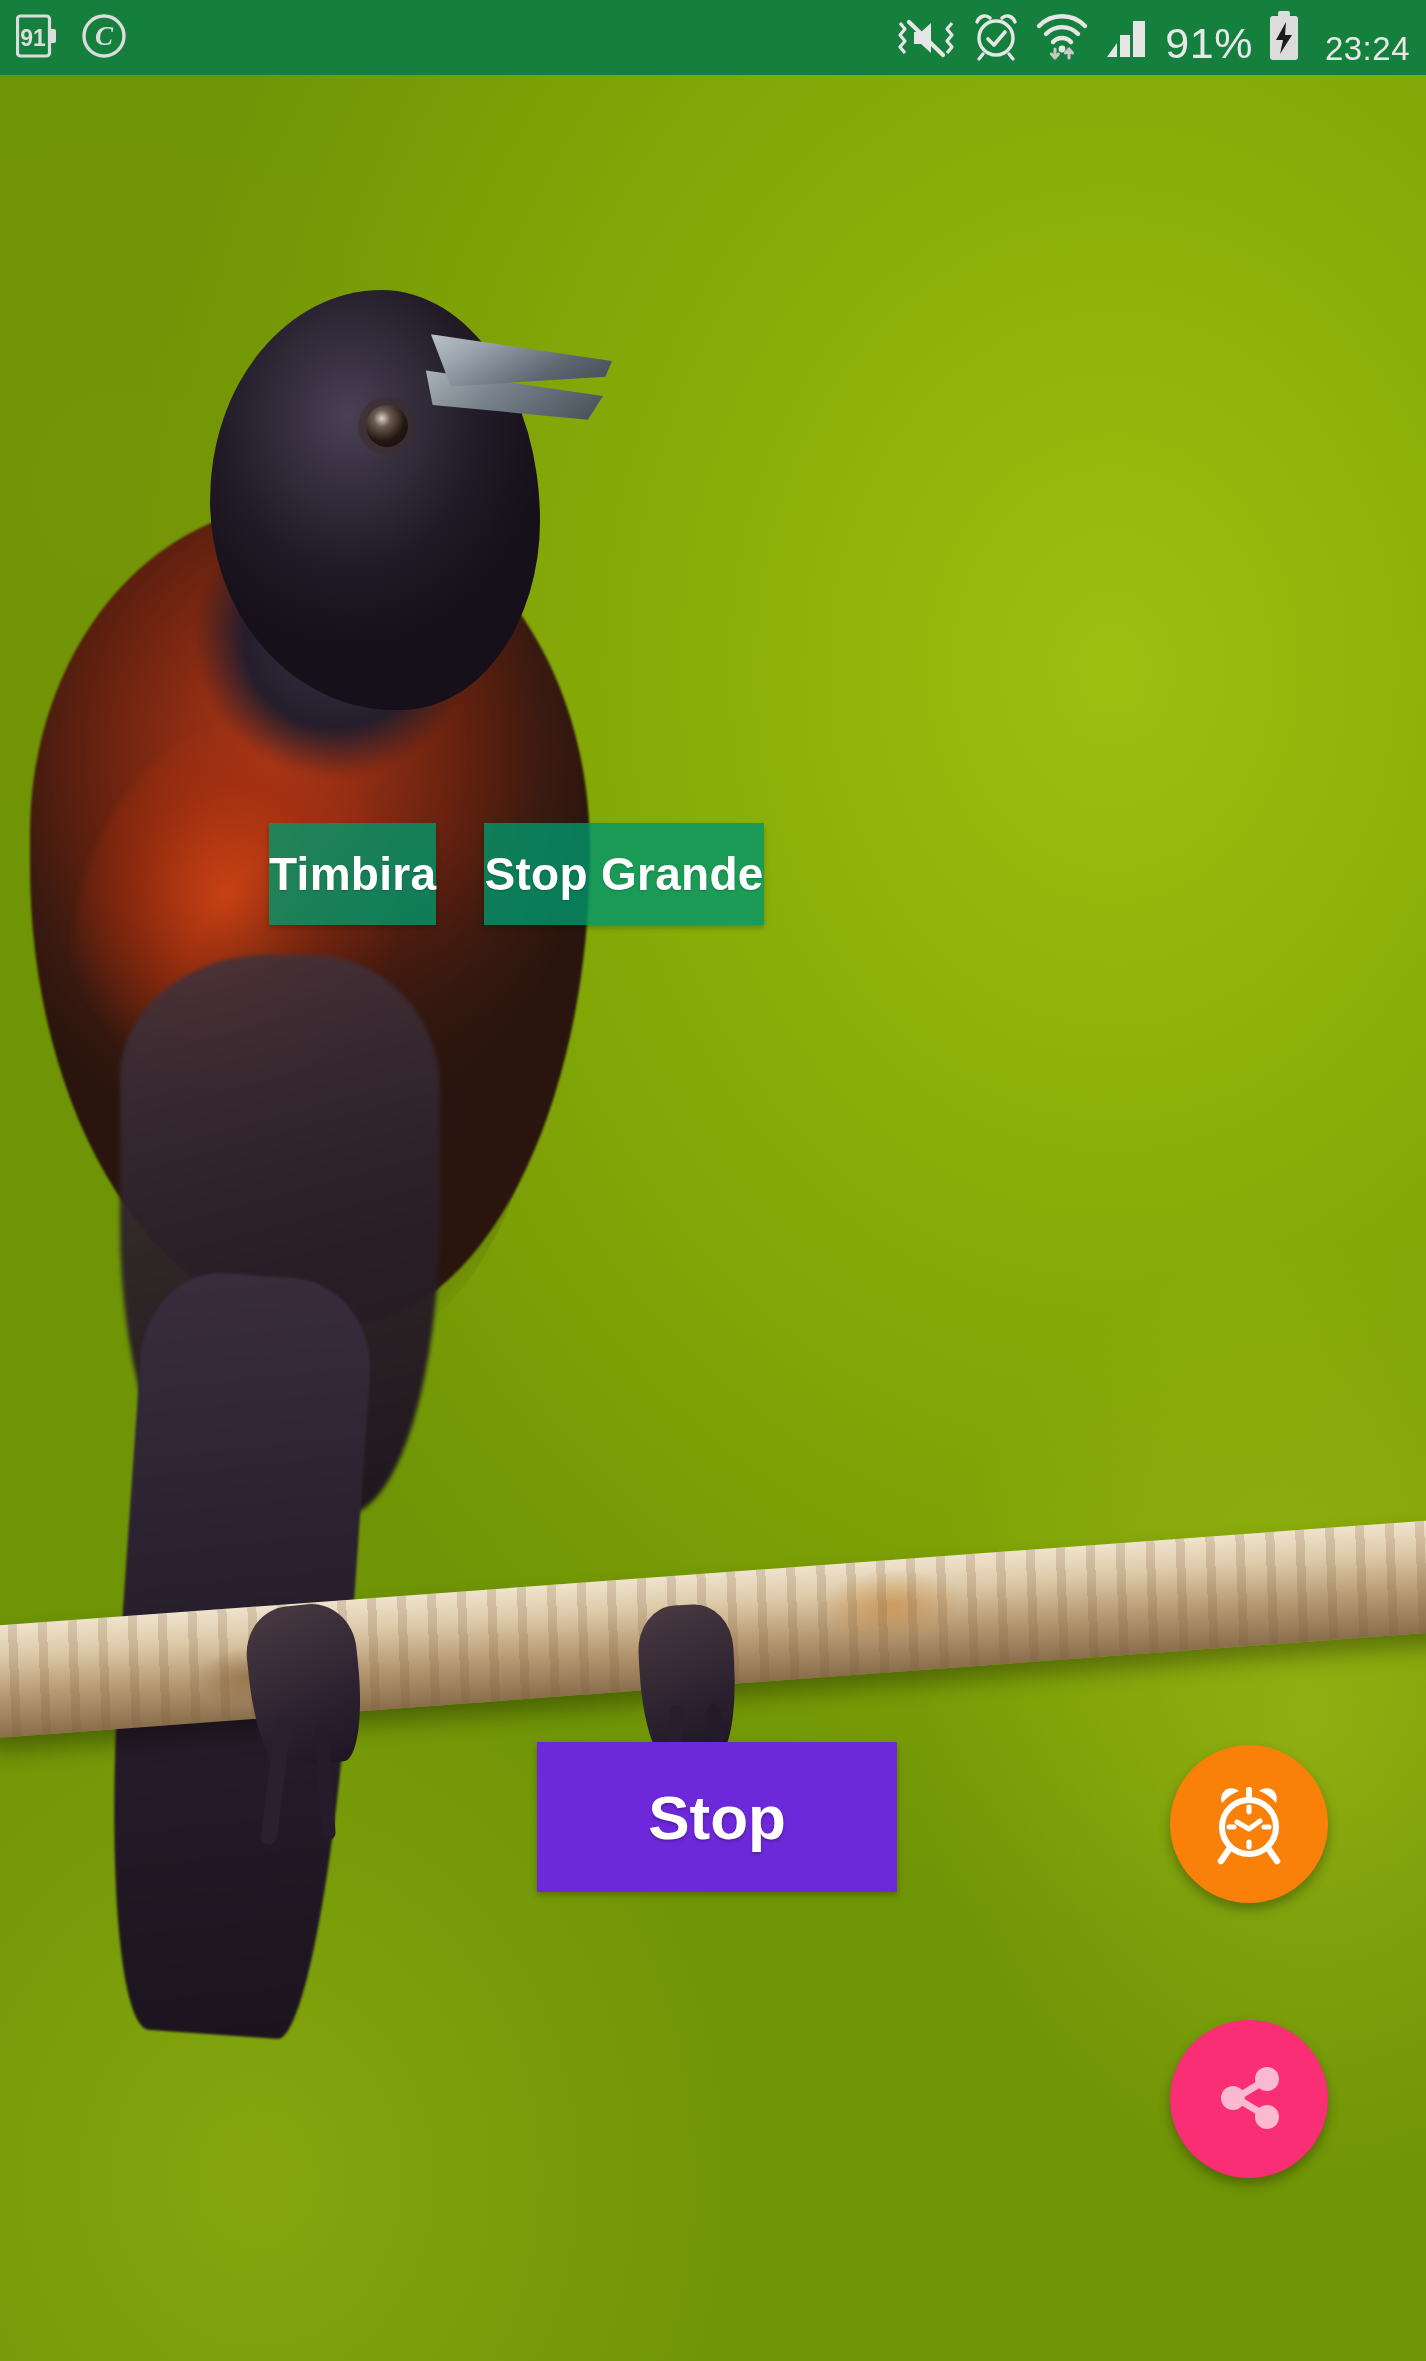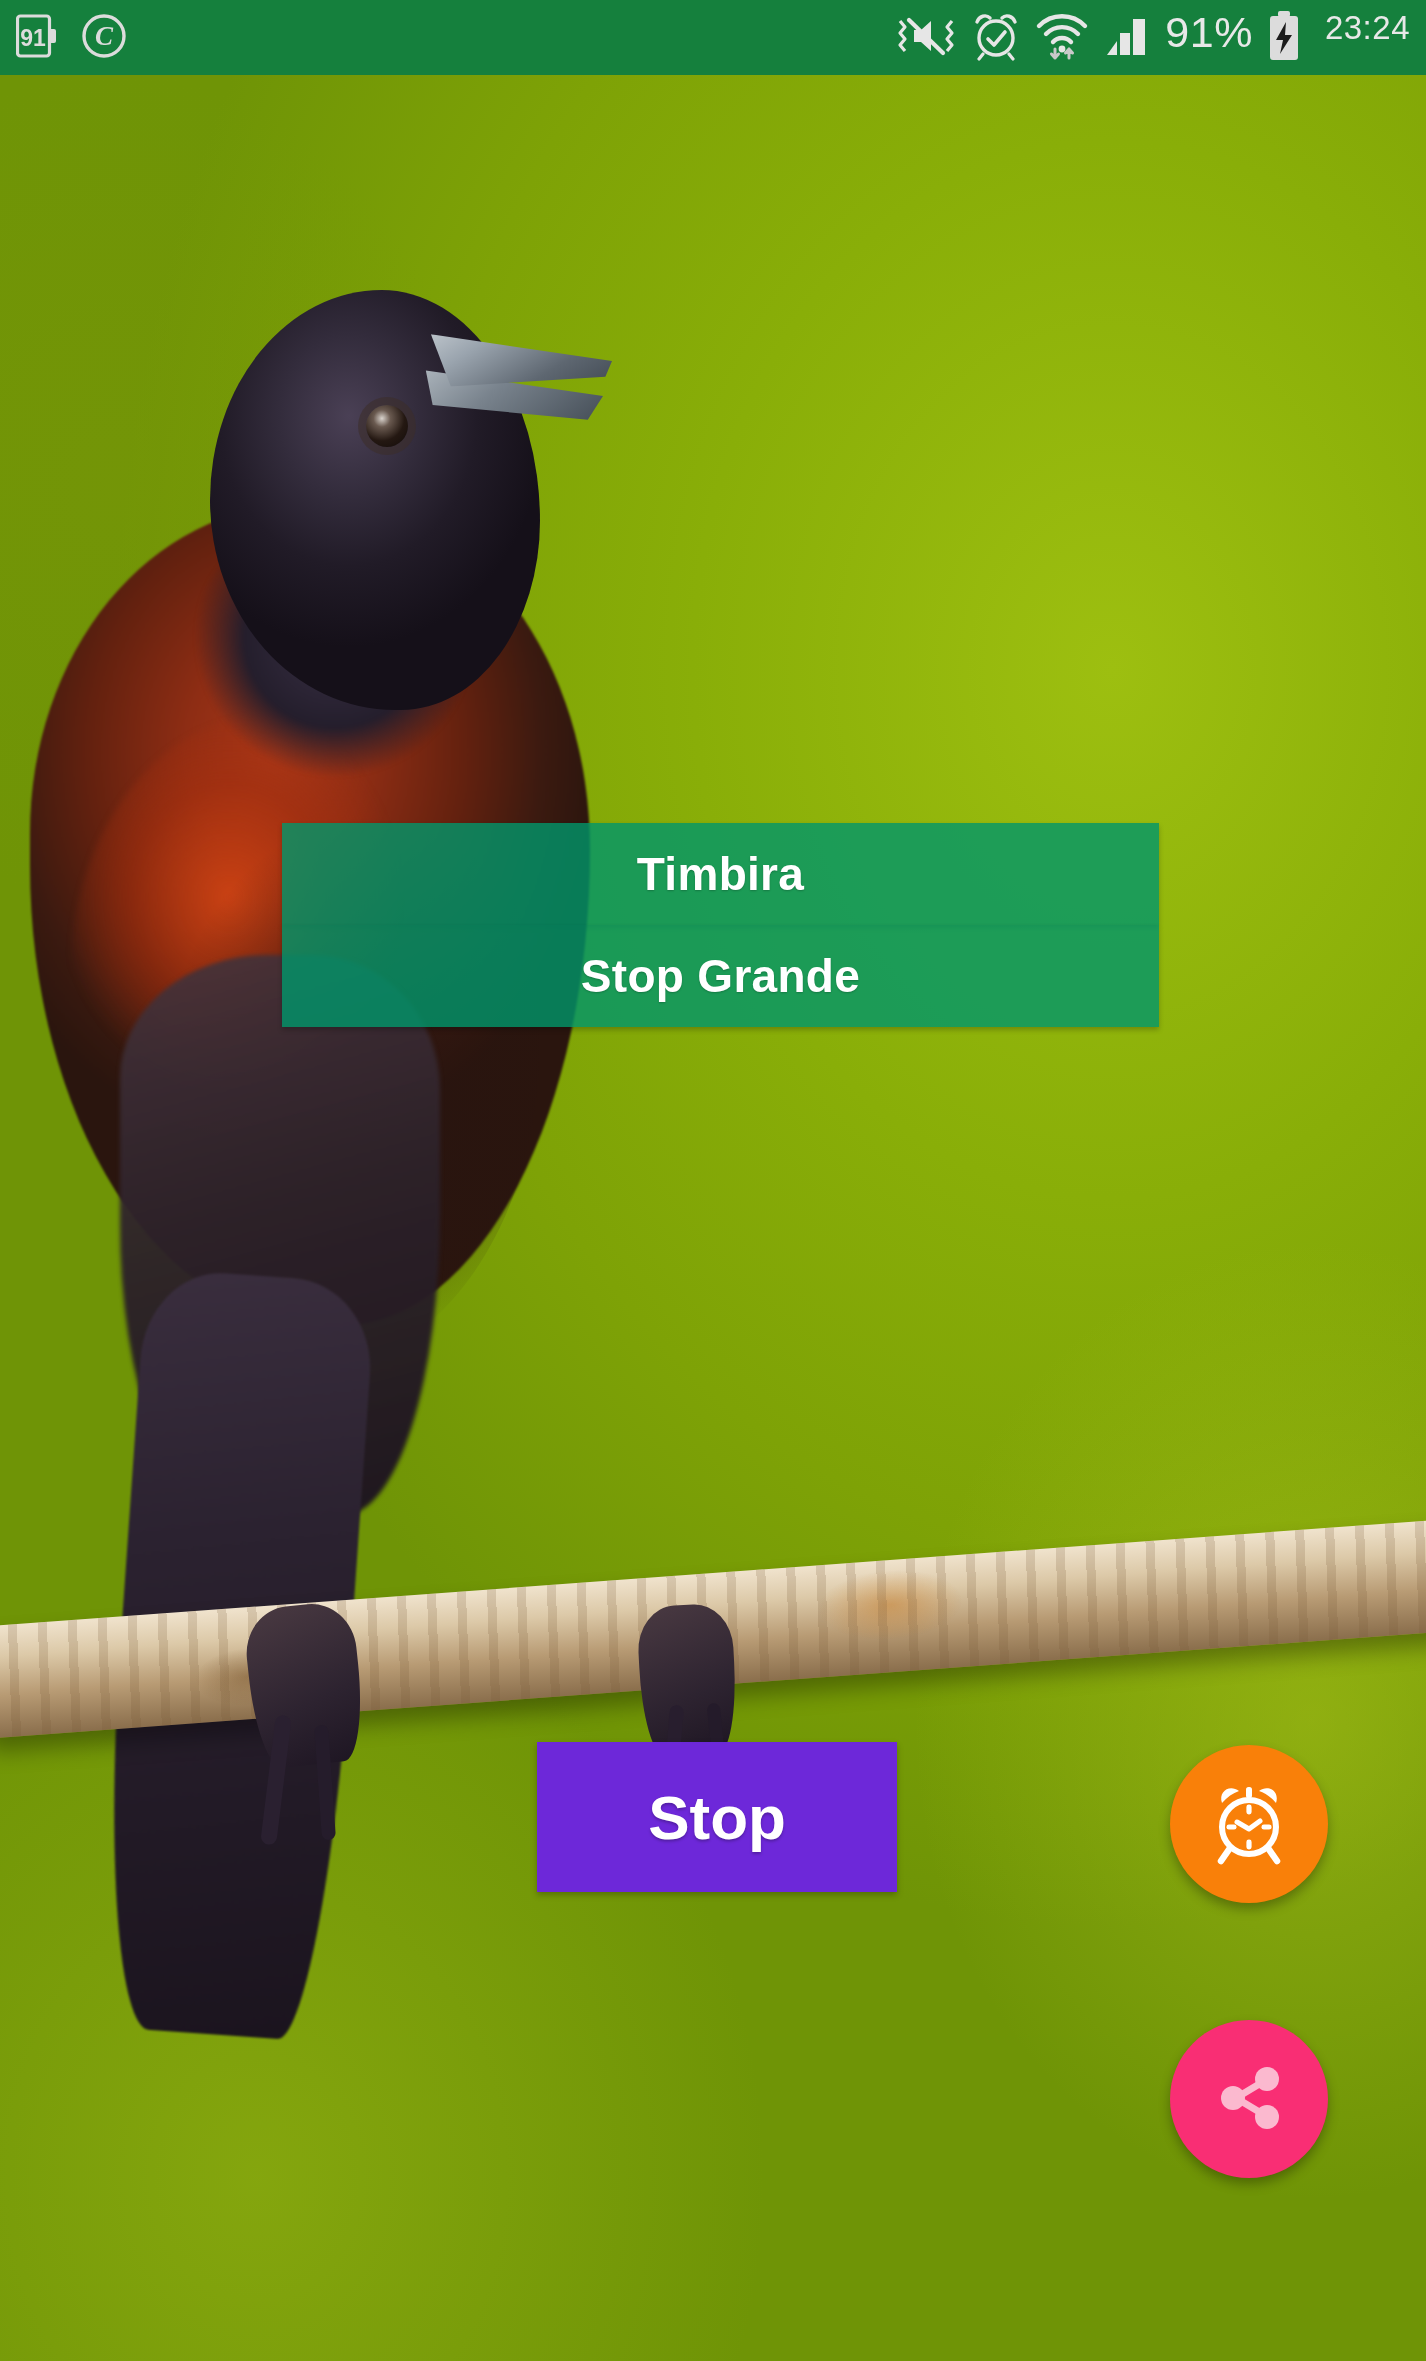--- a/index.html
+++ b/index.html
@@ -14,21 +14,21 @@
   
   #status-bar{
     position:absolute; left:0; top:0;
     width:1426px; height:75px;
     background:#15803d;
     display:flex; align-items:center;
     padding:0 16px;
     z-index:60;
   }
   .sb-left{ display:flex; align-items:center; gap:22px; }
-  .sb-right{ margin-left:auto; display:flex; align-items:flex-start; gap:14px; }
+  .sb-right{ margin-left:auto; display:flex; align-items:flex-end; gap:14px; }
 
   .ic{ display:block; }
   .sb-text{
     color:#e8e8e8;
     font-size:43px;
     font-weight:400;
     letter-spacing:0.5px;
     line-height:1;
     font-family:"Liberation Sans", sans-serif;
   }
@@ -160,23 +160,24 @@
   #foot-left{ left:250px; top:1530px; width:110px; height:160px; transform:rotate(-6deg); }
   #foot-right{ left:640px; top:1530px; width:95px; height:150px; transform:rotate(-3deg); }
   #claw-a{ position:absolute; left:268px; top:1640px; width:16px; height:130px; background:#2a2030; border-radius:8px; transform:rotate(7deg); }
   #claw-b{ position:absolute; left:318px; top:1650px; width:14px; height:115px; background:#251c2b; border-radius:8px; transform:rotate(-4deg); }
   #claw-c{ position:absolute; left:665px; top:1630px; width:14px; height:120px; background:#281e2e; border-radius:8px; transform:rotate(5deg); }
   #claw-d{ position:absolute; left:712px; top:1628px; width:13px; height:105px; background:#241b2a; border-radius:8px; transform:rotate(-6deg); }
 
   
   #sound-list{
     position:absolute;
-    left:282px; top:748px;
+    left:269px; top:748px;
     width:877px;
-    display:flex; flex-direction:column;
+    display:flex; flex-direction:row;
+    gap:48px;
     z-index:20;
   }
   .sound-button{
     height:102px;
     background:rgba(0,150,106,0.80);
     border:none;
     display:flex; align-items:center; justify-content:center;
     cursor:pointer;
     box-shadow:0 3px 5px rgba(0,0,0,0.22);
   }

